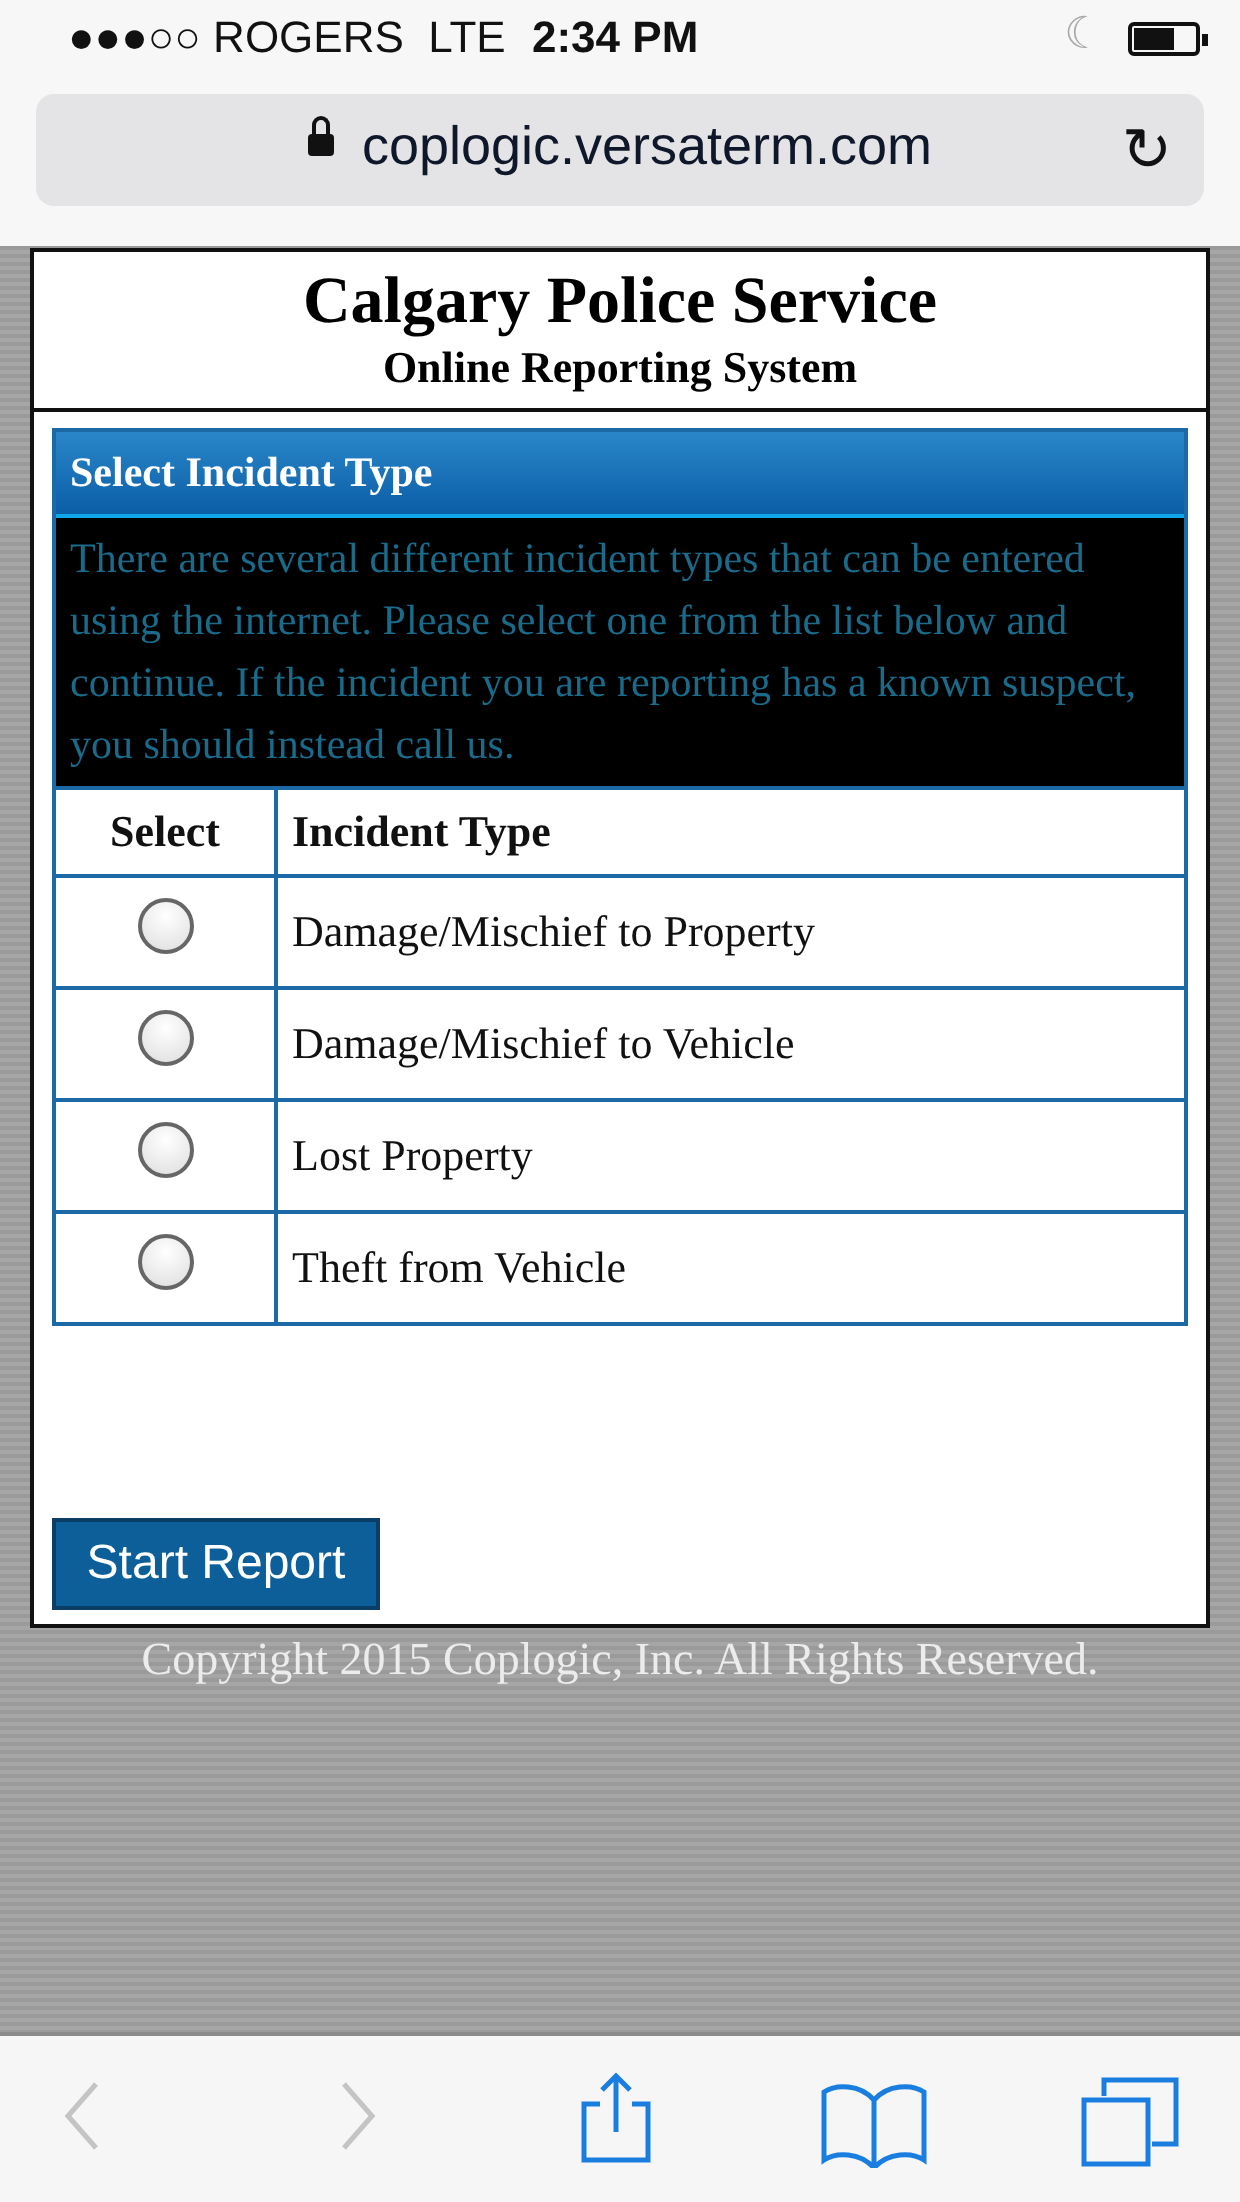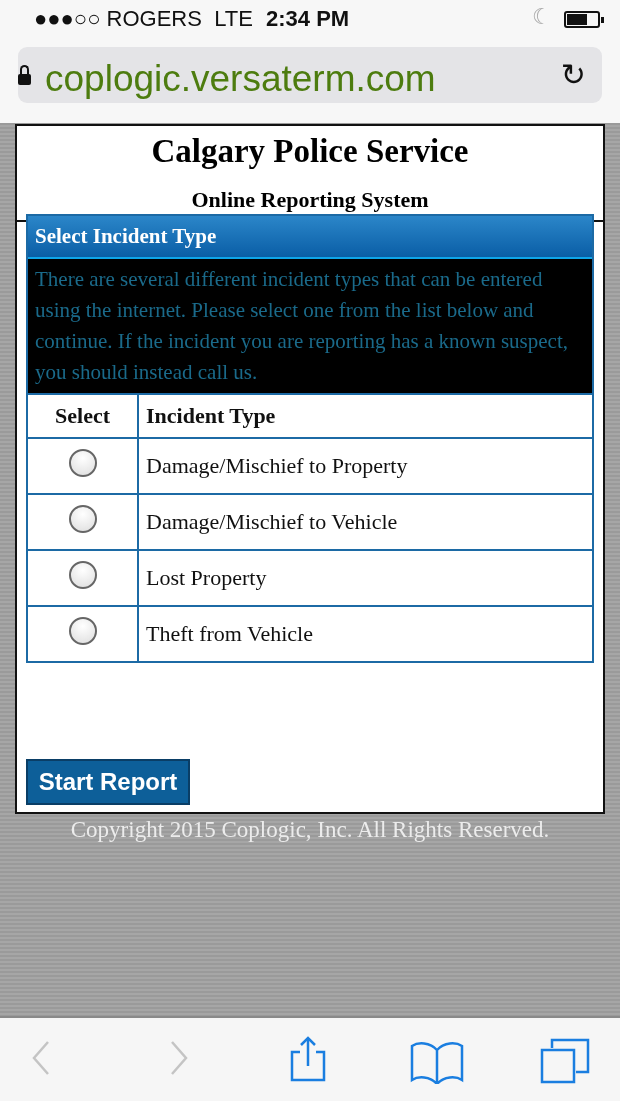--- a/index.html
+++ b/index.html
@@ -7,42 +7,42 @@
     font-family:"Liberation Sans", sans-serif; background:#f7f7f7; }
   .statusbar { position:absolute; left:0; top:0; width:620px; height:40px; background:#f7f7f7;
     font-size:22px; color:#111; }
   .statusbar .left { position:absolute; left:10px; top:6px;margin-left:24px; }
   .statusbar .time { position:absolute; left:266px; top:6px; font-weight:bold; }
   .statusbar .moon { position:absolute; left:532px; top:4px; color:#aaa; font-size:22px; }
   .battery { position:absolute; left:564px; top:11px; width:36px; height:17px; border:2px solid #111; border-radius:3px; box-sizing:border-box; }
   .battery .fill { position:absolute; left:1px; top:1px; width:20px; height:11px; background:#111; }
   .battery .nub { position:absolute; right:-6px; top:4px; width:3px; height:6px; background:#111; }
   .urlbar { position:absolute; left:18px; top:47px; width:584px; height:56px; background:#e4e4e7; border-radius:9px; }
-  .urlbar .url { position:absolute; left:0; right:0; top:11px; font-size:37px; color:#4d7c0f; }
+  .urlbar .url { position:absolute; left:0; right:0; top:11px; text-align:center; font-size:27px; color:#0f172a; }
   .urlbar .lock { display:inline-block; width:13px; height:11px; background:#111; border-radius:2px; position:relative; margin-right:14px; vertical-align:middle; top:-2px; }
   .urlbar .lock:before { content:""; position:absolute; left:2px; top:-9px; width:5px; height:8px; border:2px solid #111; border-bottom:none; border-radius:5px 5px 0 0; }
   .urlbar .reload { position:absolute; right:16px; top:10px; font-size:30px; color:#111; }
   .page { position:absolute; left:0; top:123px; width:620px; height:893px;
     background: repeating-linear-gradient(#9a9a9a 0px, #9a9a9a 2px, #a6a6a6 2px, #a6a6a6 4px); }
   .frame { position:absolute; left:15px; top:1px; width:590px; height:690px; background:#fff; border:2px solid #111; box-sizing:border-box; }
   .title { text-align:center; font-family:"Liberation Serif", serif; font-weight:bold; }
-  .title h1 { margin:6px 0 16px 0; font-size:33px; line-height:38px; color:#000; }
+  .title h1 { margin:6px 0 0 0; font-size:33px; line-height:38px; color:#000; }
   .title h2 { margin:0; font-size:22px; line-height:28px; color:#000; }
   .sep { border-top:2px solid #111; margin-top:6px; }
   .panel { position:absolute; left:9px; top:88px; width:568px; border:2px solid #1c6aa5; box-sizing:border-box; font-family:"Liberation Serif", serif; }
   .panel-head { background:linear-gradient(#2b86c9, #0a5ea6); color:#fff; font-weight:bold; font-size:21px; padding:8px 7px; }
   .panel-info { background:#000000; color:#1a6a8a; font-size:21px; line-height:31px; padding:5px 7px; border-top:2px solid #0ea5e9; }
   table { width:100%; border-collapse:collapse; }
   td, th { border-top:2px solid #1c6aa5; height:54px; padding:0; font-size:22px; color:#111; }
   th { font-weight:bold; height:42px; }
   .c1 { width:109px; border-right:2px solid #1c6aa5; text-align:center; }
   .c2 { text-align:left; padding-left:7px; }
   .radio { display:inline-block; width:28px; height:28px; border-radius:50%; border:2px solid #666; background:radial-gradient(circle at 50% 30%, #fff, #ddd); box-sizing:border-box; }
   .start-btn { position:absolute; left:9px; top:633px; width:164px; height:46px; background:#0d5f99; border:2px solid #0a3e66; box-sizing:border-box;
-    color:#fff; font-weight:bold; font-size:24px; text-align:center; line-height:42px; font-family:"Liberation Sans", sans-serif; }
+    color:#fff; font-weight:normal; font-size:24px; text-align:center; line-height:42px; font-family:"Liberation Sans", sans-serif; }
   .copyright { position:absolute; left:0; width:620px; top:694px; text-align:center; color:#ececec; font-family:"Liberation Serif", serif; font-size:23px; }
   .toolbar { position:absolute; left:0; top:1016px; width:620px; height:85px; background:#f6f6f6; border-top:2px solid #8a8a8a; }
   .tb { position:absolute; top:20px; }
 </style>
 </head>
 <body>
 
 <div class="statusbar">
   <span class="left"><span>●●●○○ ROGERS</span>&nbsp;&nbsp;<span>LTE</span></span>
   <span class="time">2:34 PM</span>

